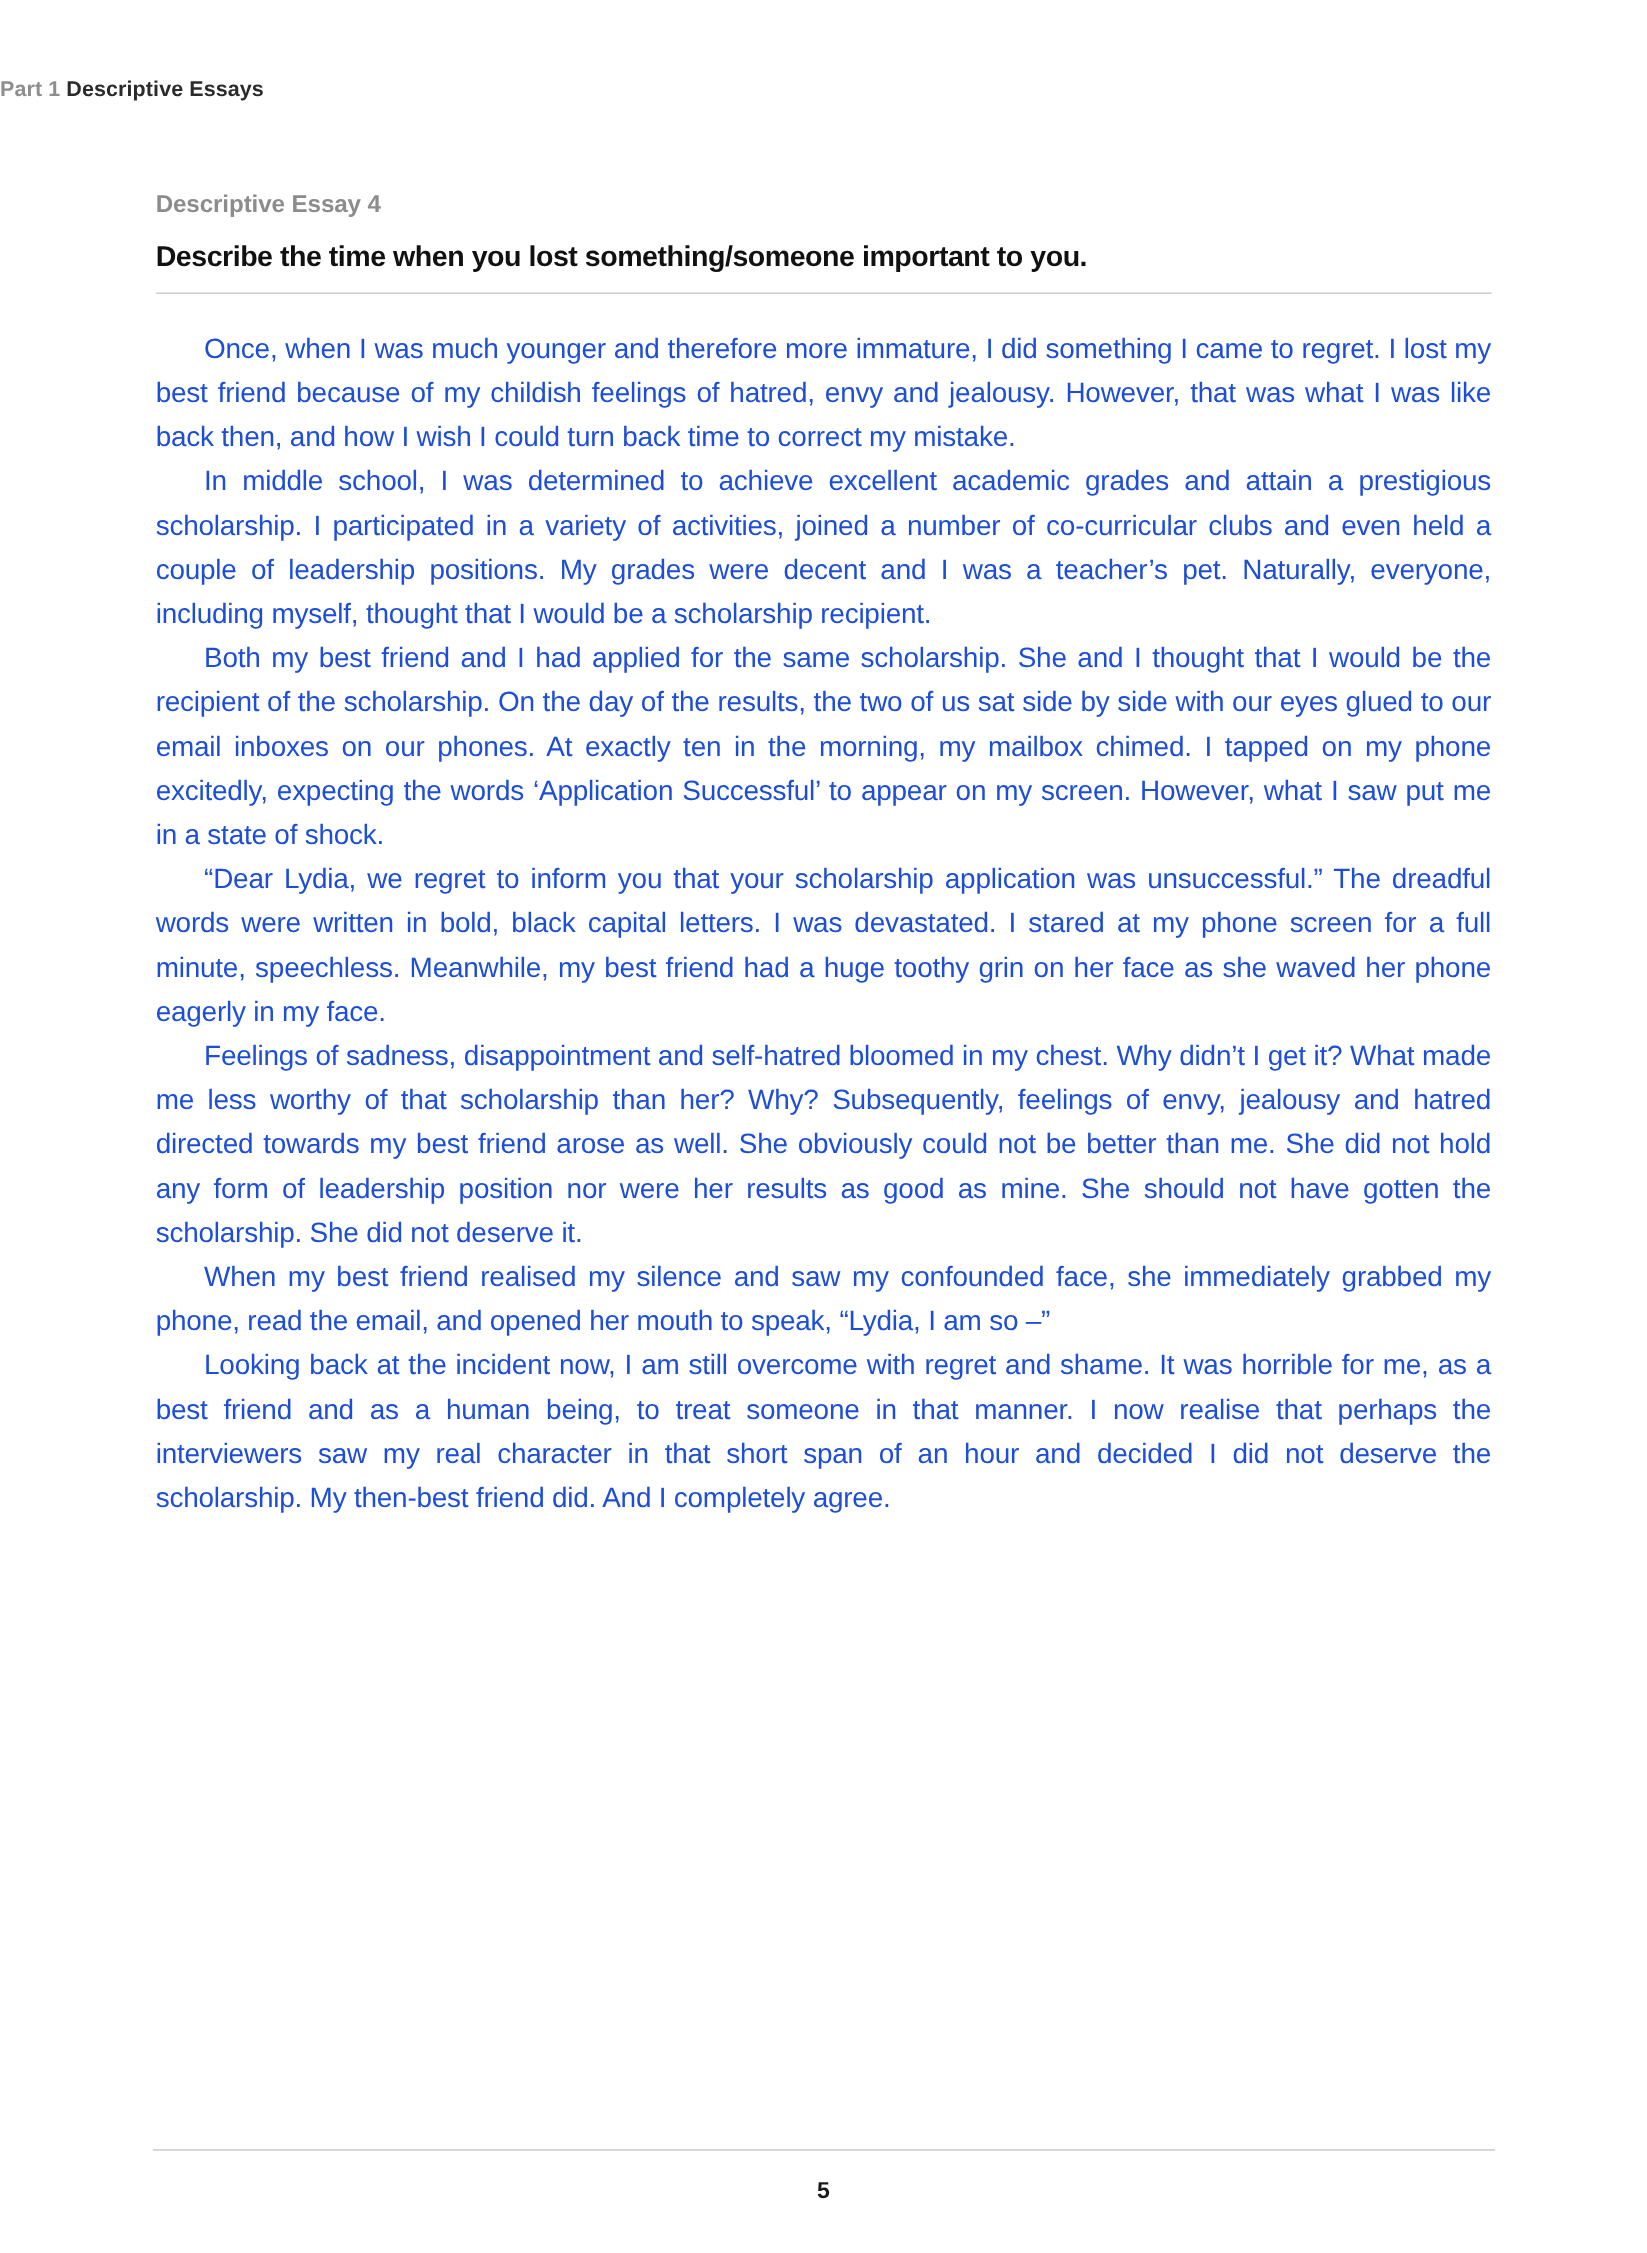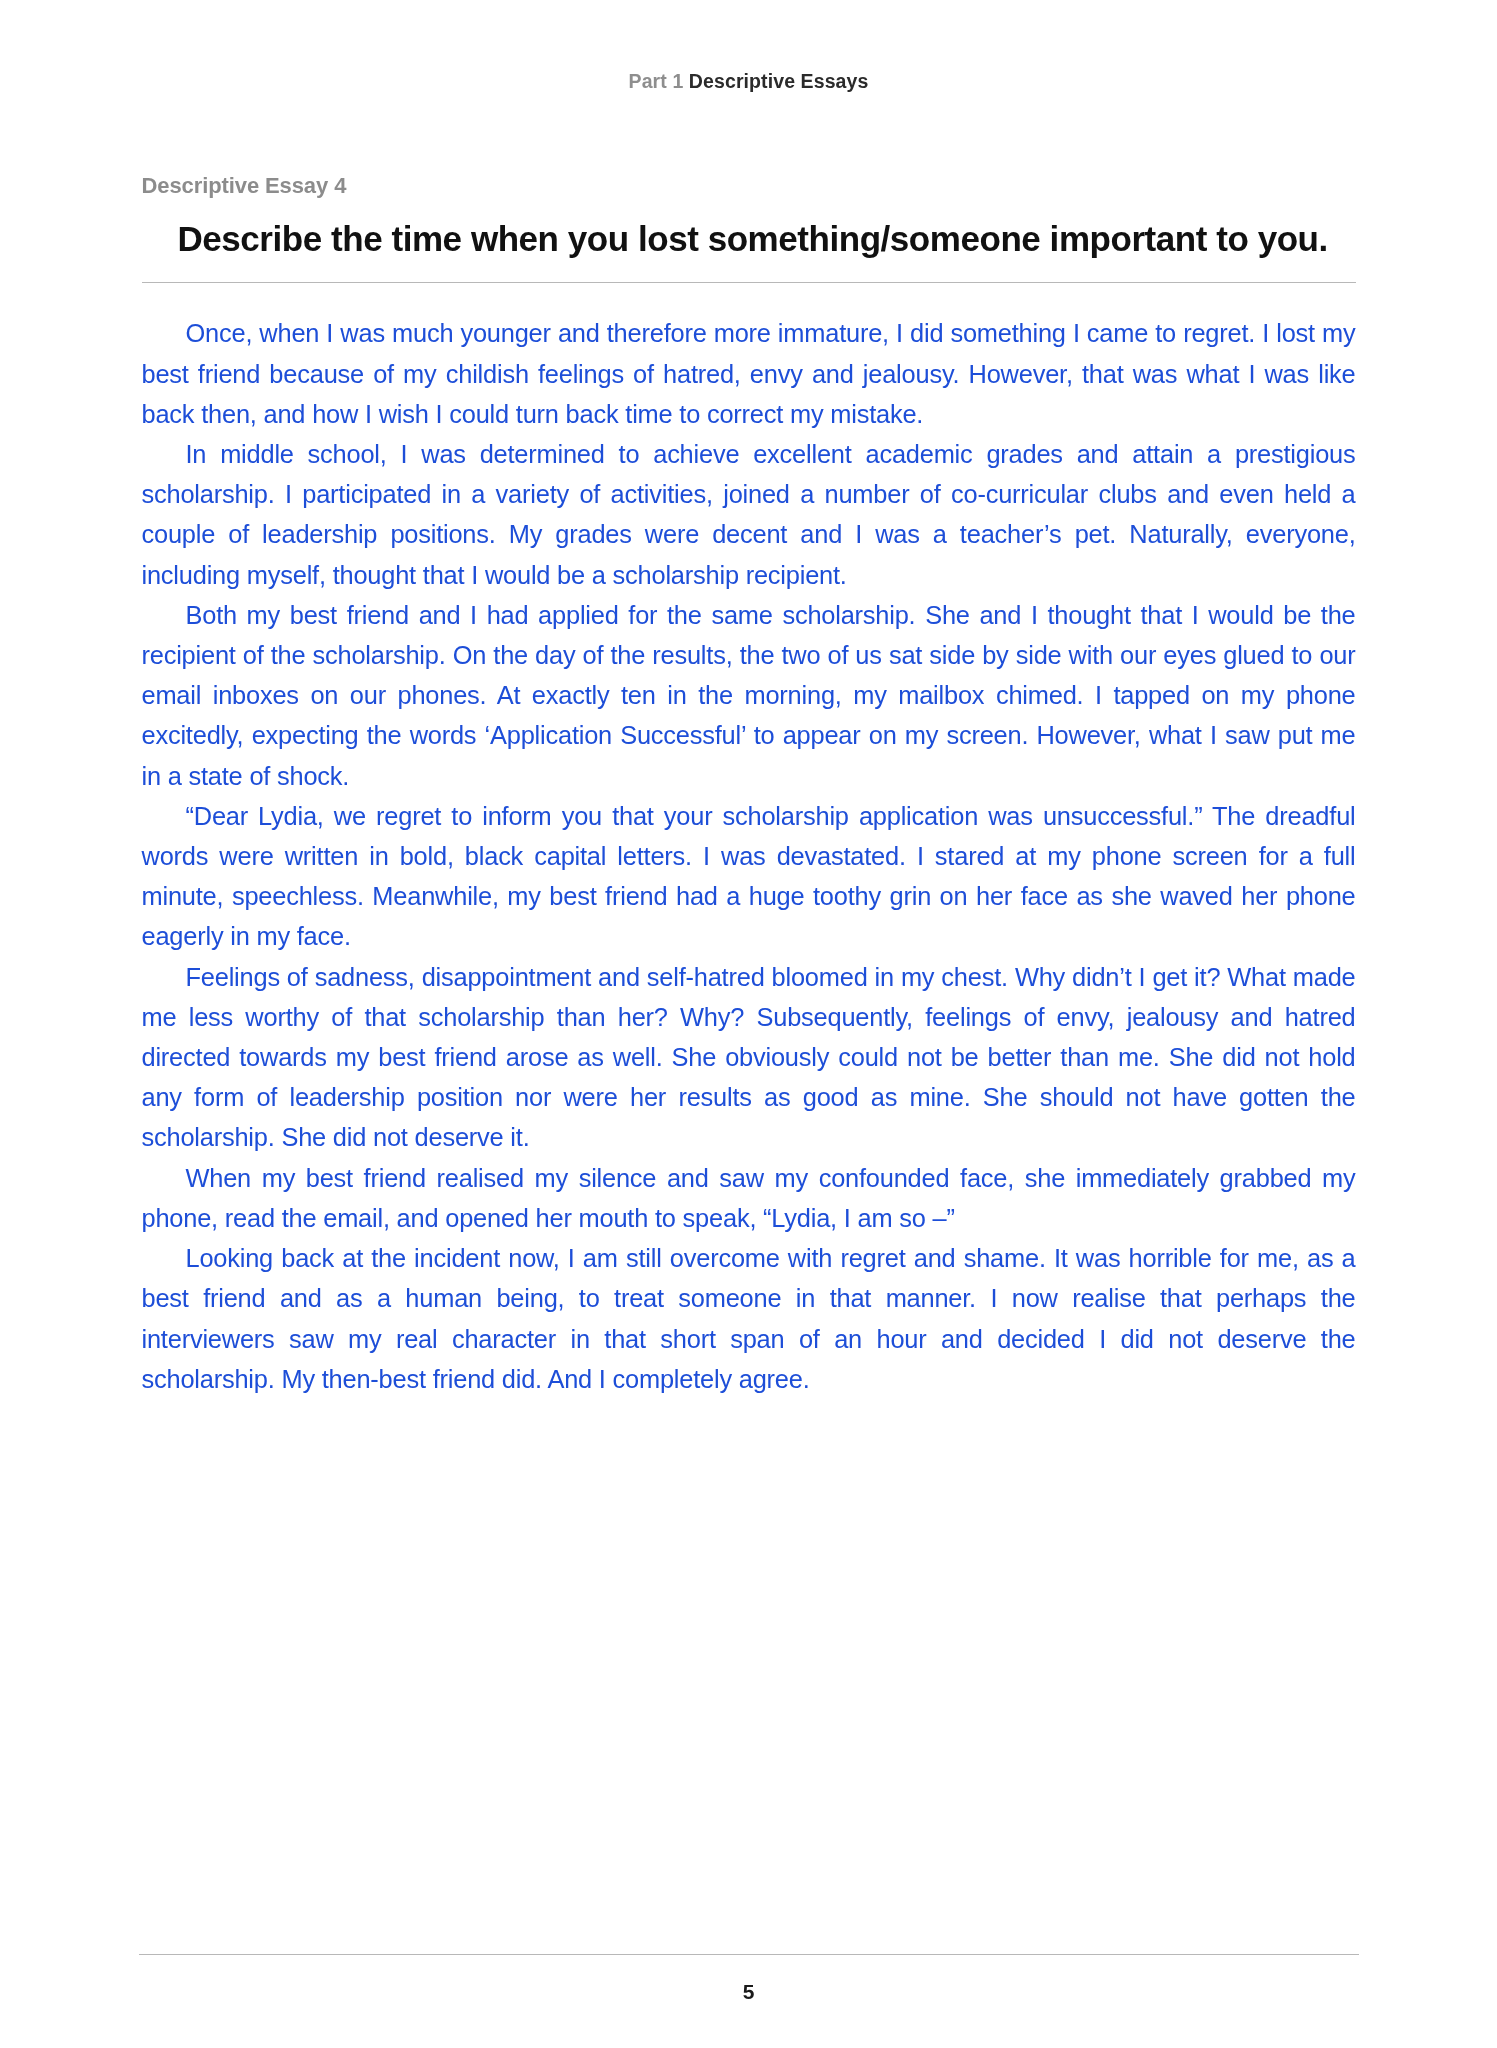--- a/index.html
+++ b/index.html
@@ -21,21 +21,21 @@
     height: 2048px;
     box-sizing: border-box;
     padding: 0;
     position: relative;
     display: flex;
     flex-direction: column;
   }
 
   
   .running-header {
-    text-align: center;
+    text-align: left;
     margin-top: 72px;
     font-size: 19.5px;
     letter-spacing: 0.1px;
     line-height: 1;
   }
   .running-header .part-label {
     color: #8e8e8e;
     font-weight: bold;
   }
   .running-header .part-title {
@@ -56,26 +56,25 @@
     margin-top: 82px;
     font-size: 22px;
     font-weight: bold;
     color: #8c8c8c;
     letter-spacing: -0.1px;
     line-height: 1.1;
   }
 
   .essay-title {
     margin-top: 20px;
-    font-size: 35px;
+    font-size: 26px;
     font-weight: bold;
     color: #111111;
     letter-spacing: -0.45px;
     line-height: 1.18;
-    margin-left: 36px;
   }
 
   .title-rule {
     margin-top: 16px;
     border: 0;
     border-top: 1px solid #b8b8b8;
     height: 0;
     width: 100%;
   }
 

